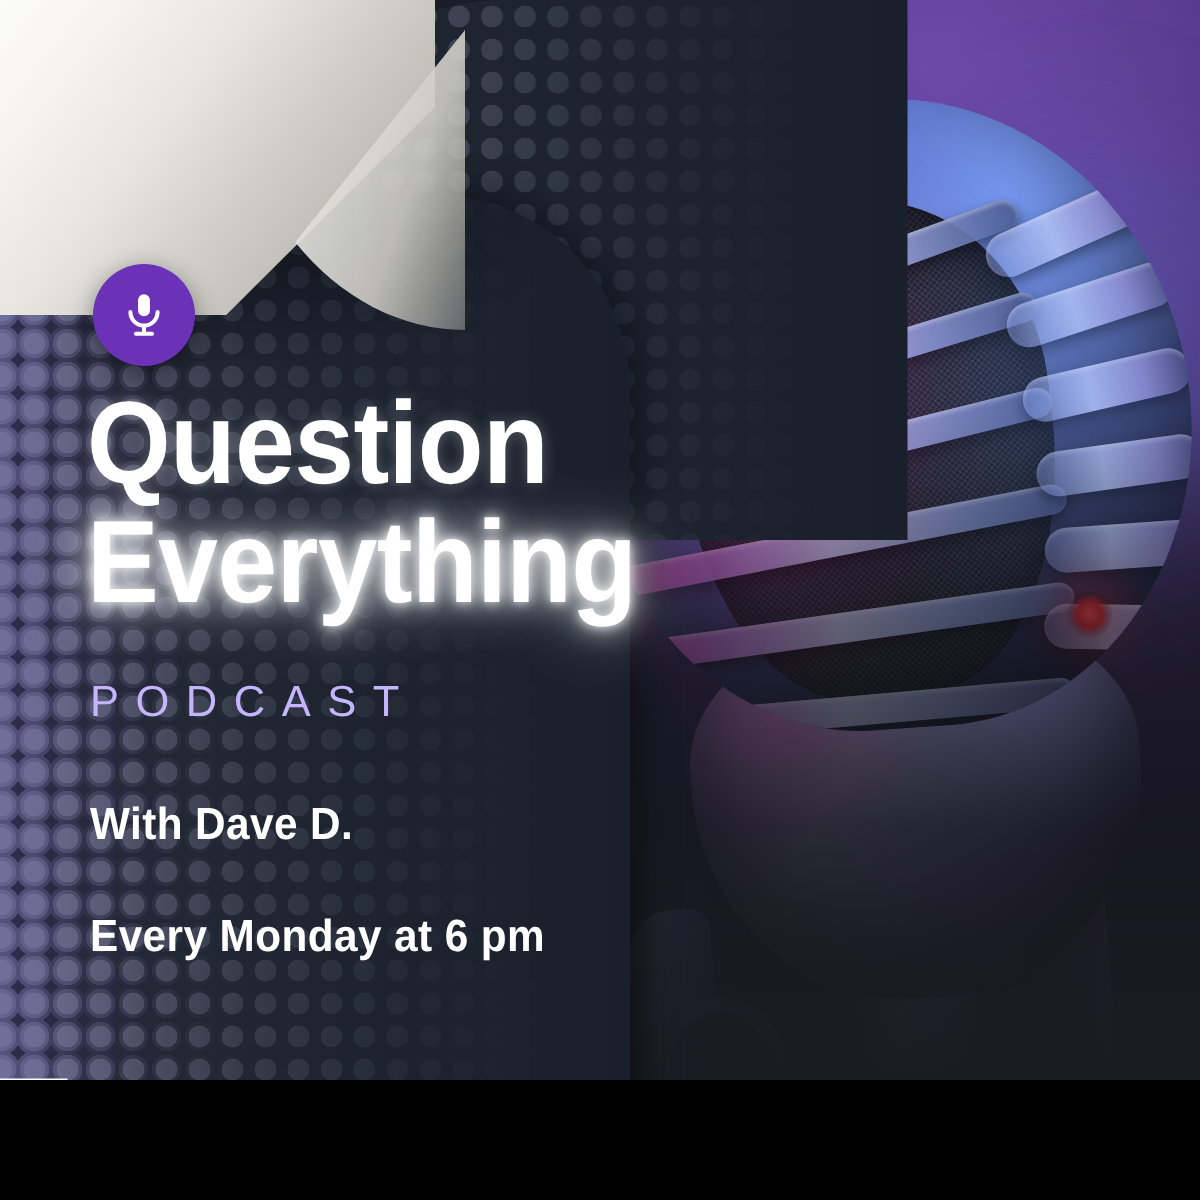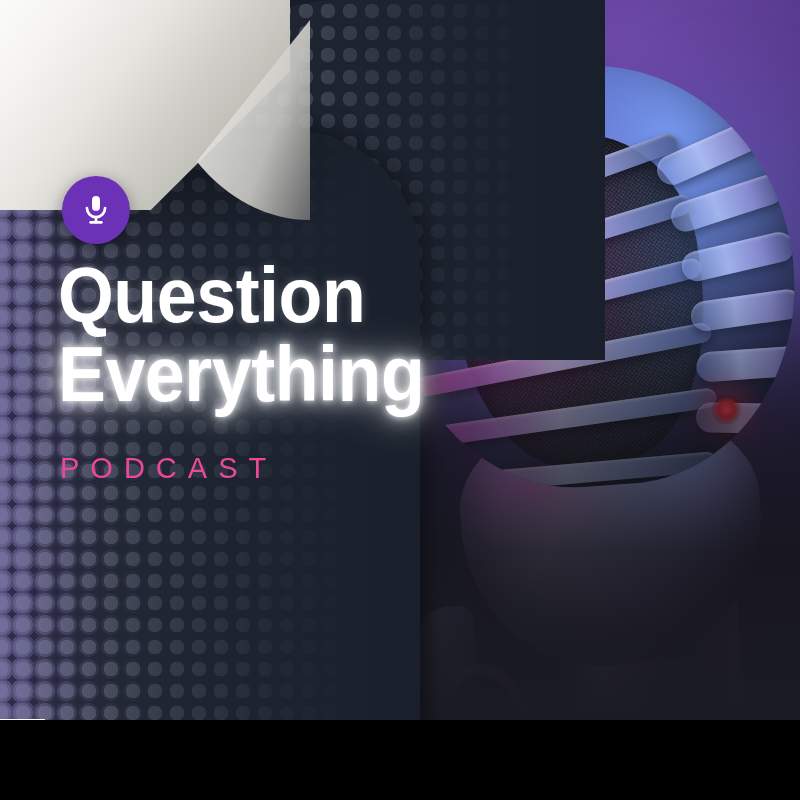--- a/index.html
+++ b/index.html
@@ -386,21 +386,21 @@
       0 0 62px rgba(235,240,255,0.38);
     white-space: nowrap;
     margin: 0;
   }
   .subtitle {
     position: absolute;
     left: 60px;
     top: 452px;
     font-size: 29px;
     font-weight: 300;
-    color: #ec4899;
+    color: #c4b5fd;
     letter-spacing: 11px;
     margin: 0;
     white-space: nowrap;
   }
 
   .meta {
     position: absolute;
     left: 60px;
     top: 533px;
     width: 400px;
@@ -498,17 +498,21 @@
       </span>
     </div>
 
     <div class="title-block">
       <div class="title-line-1">Question</div>
       <div class="title-line-2">Everything</div>
     </div>
 
     <div class="subtitle">PODCAST</div>
 
+    <div class="meta">
+      <div class="meta-line">With Dave D.</div>
+      <div class="meta-line">Every Monday at 6 pm</div>
+    </div>
 
     <div class="bottom-rule"></div>
   </div>
 
 </div>
 
 </body></html>

